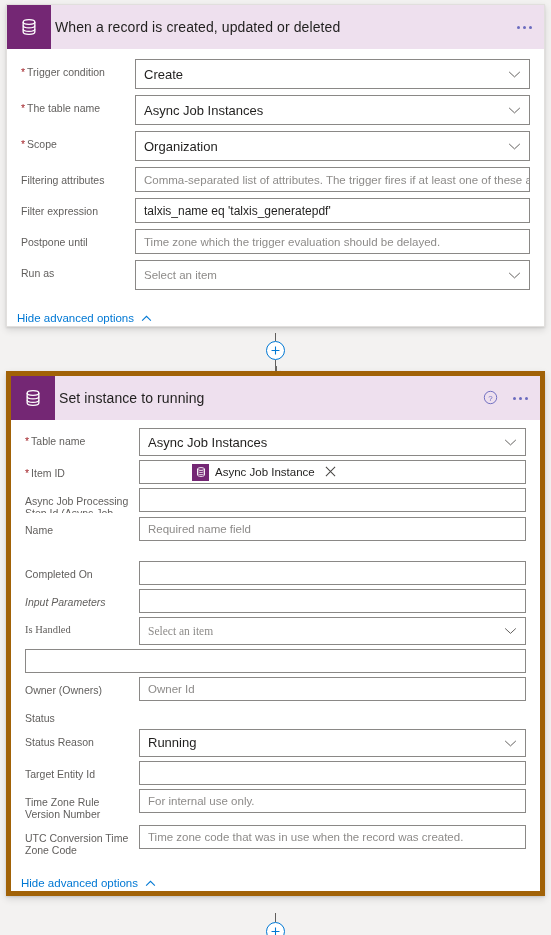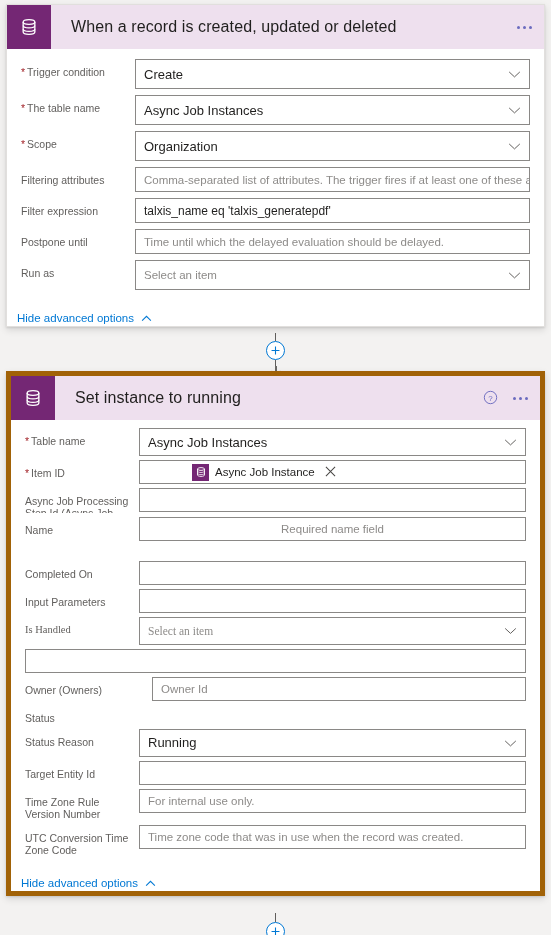--- a/index.html
+++ b/index.html
@@ -47,22 +47,22 @@
   .card-icon {
     width: 44px;
     height: 44px;
     background: #742774;
     display: flex;
     align-items: center;
     justify-content: center;
     flex: 0 0 auto;
   }
   .card-title {
-    margin-left: 20px;
-    font-size: 16px;
+    margin-left: 4px;
+    font-size: 14px;
     color: #201f1e;
     letter-spacing: 0.1px;
     white-space: nowrap;
   }
   .header-actions {
     position: absolute;
     right: 10px;
     top: 0;
     height: 44px;
     display: flex;
@@ -267,21 +267,21 @@
           <div class="row-field">
             <div class="ctl text">
               <span class="val">talxis_name eq 'talxis_generatepdf'</span>
             </div>
           </div>
         </div>
         <div class="row">
           <div class="row-label"><span>Postpone until</span></div>
           <div class="row-field">
             <div class="ctl text">
-              <span class="ph">Time until which the delayed evaluation should be delayed.</span>
+              <span class="ph">Time zone which the trigger evaluation should be delayed.</span>
             </div>
           </div>
         </div>
         <div class="row">
           <div class="row-label"><span>Run as</span></div>
           <div class="row-field">
             <div class="ctl combo">
               <span class="ph">Select an item</span>
               <span class="chev"><svg width="13" height="8" viewBox="0 0 14 9">
                   <path d="M1 1.6L7 7.2l6-5.6" fill="none" stroke="#605e5c" stroke-width="1.1"></path>
@@ -377,34 +377,34 @@
           <div class="row-label" style="max-height: 25px; line-height: 12px;"><span>Async Job Processing Step Id (Async Job</span></div>
           <div class="row-field">
             <div class="ctl text" style="height: 24px;">
               <span class="ph"></span>
             </div>
           </div>
         </div>
         <div class="row" style="margin-bottom: 20px;">
           <div class="row-label"><span>Name</span></div>
           <div class="row-field">
-            <div class="ctl text" style="height: 24px; justify-content: center;">
+            <div class="ctl text" style="height: 24px;">
               <span class="ph">Required name field</span>
             </div>
           </div>
         </div>
         <div class="row" style="margin-bottom: 4px;">
           <div class="row-label"><span>Completed On</span></div>
           <div class="row-field">
             <div class="ctl text" style="height: 24px;">
               <span class="ph"></span>
             </div>
           </div>
         </div>
-        <div class="row" style="margin-bottom: 4px;">
+        <div class="row" style="margin-bottom: 4px; font-style: italic;">
           <div class="row-label"><span>Input Parameters</span></div>
           <div class="row-field">
             <div class="ctl text" style="height: 24px;">
               <span class="ph"></span>
             </div>
           </div>
         </div>
         <div class="row" style="margin-bottom: 4px; font-family: Liberation Serif, serif;">
           <div class="row-label"><span>Is Handled</span></div>
           <div class="row-field">
@@ -416,21 +416,21 @@
             </div>
           </div>
         </div>
         <div class="row" style="margin-bottom: 4px;">
           <div class="row-field">
             <div class="ctl text" style="height: 24px;">
               <span class="ph"></span>
             </div>
           </div>
         </div>
-        <div class="row" style="margin-bottom: 4px; gap: 13px;">
+        <div class="row" style="margin-bottom: 4px;">
           <div class="row-label"><span>Owner (Owners)</span></div>
           <div class="row-field">
             <div class="ctl text" style="height: 24px;">
               <span class="ph">Owner Id</span>
             </div>
           </div>
         </div>
         <div class="row" style="margin-bottom: 4px;">
           <div class="row-label"><span>Status</span></div>
         </div>

